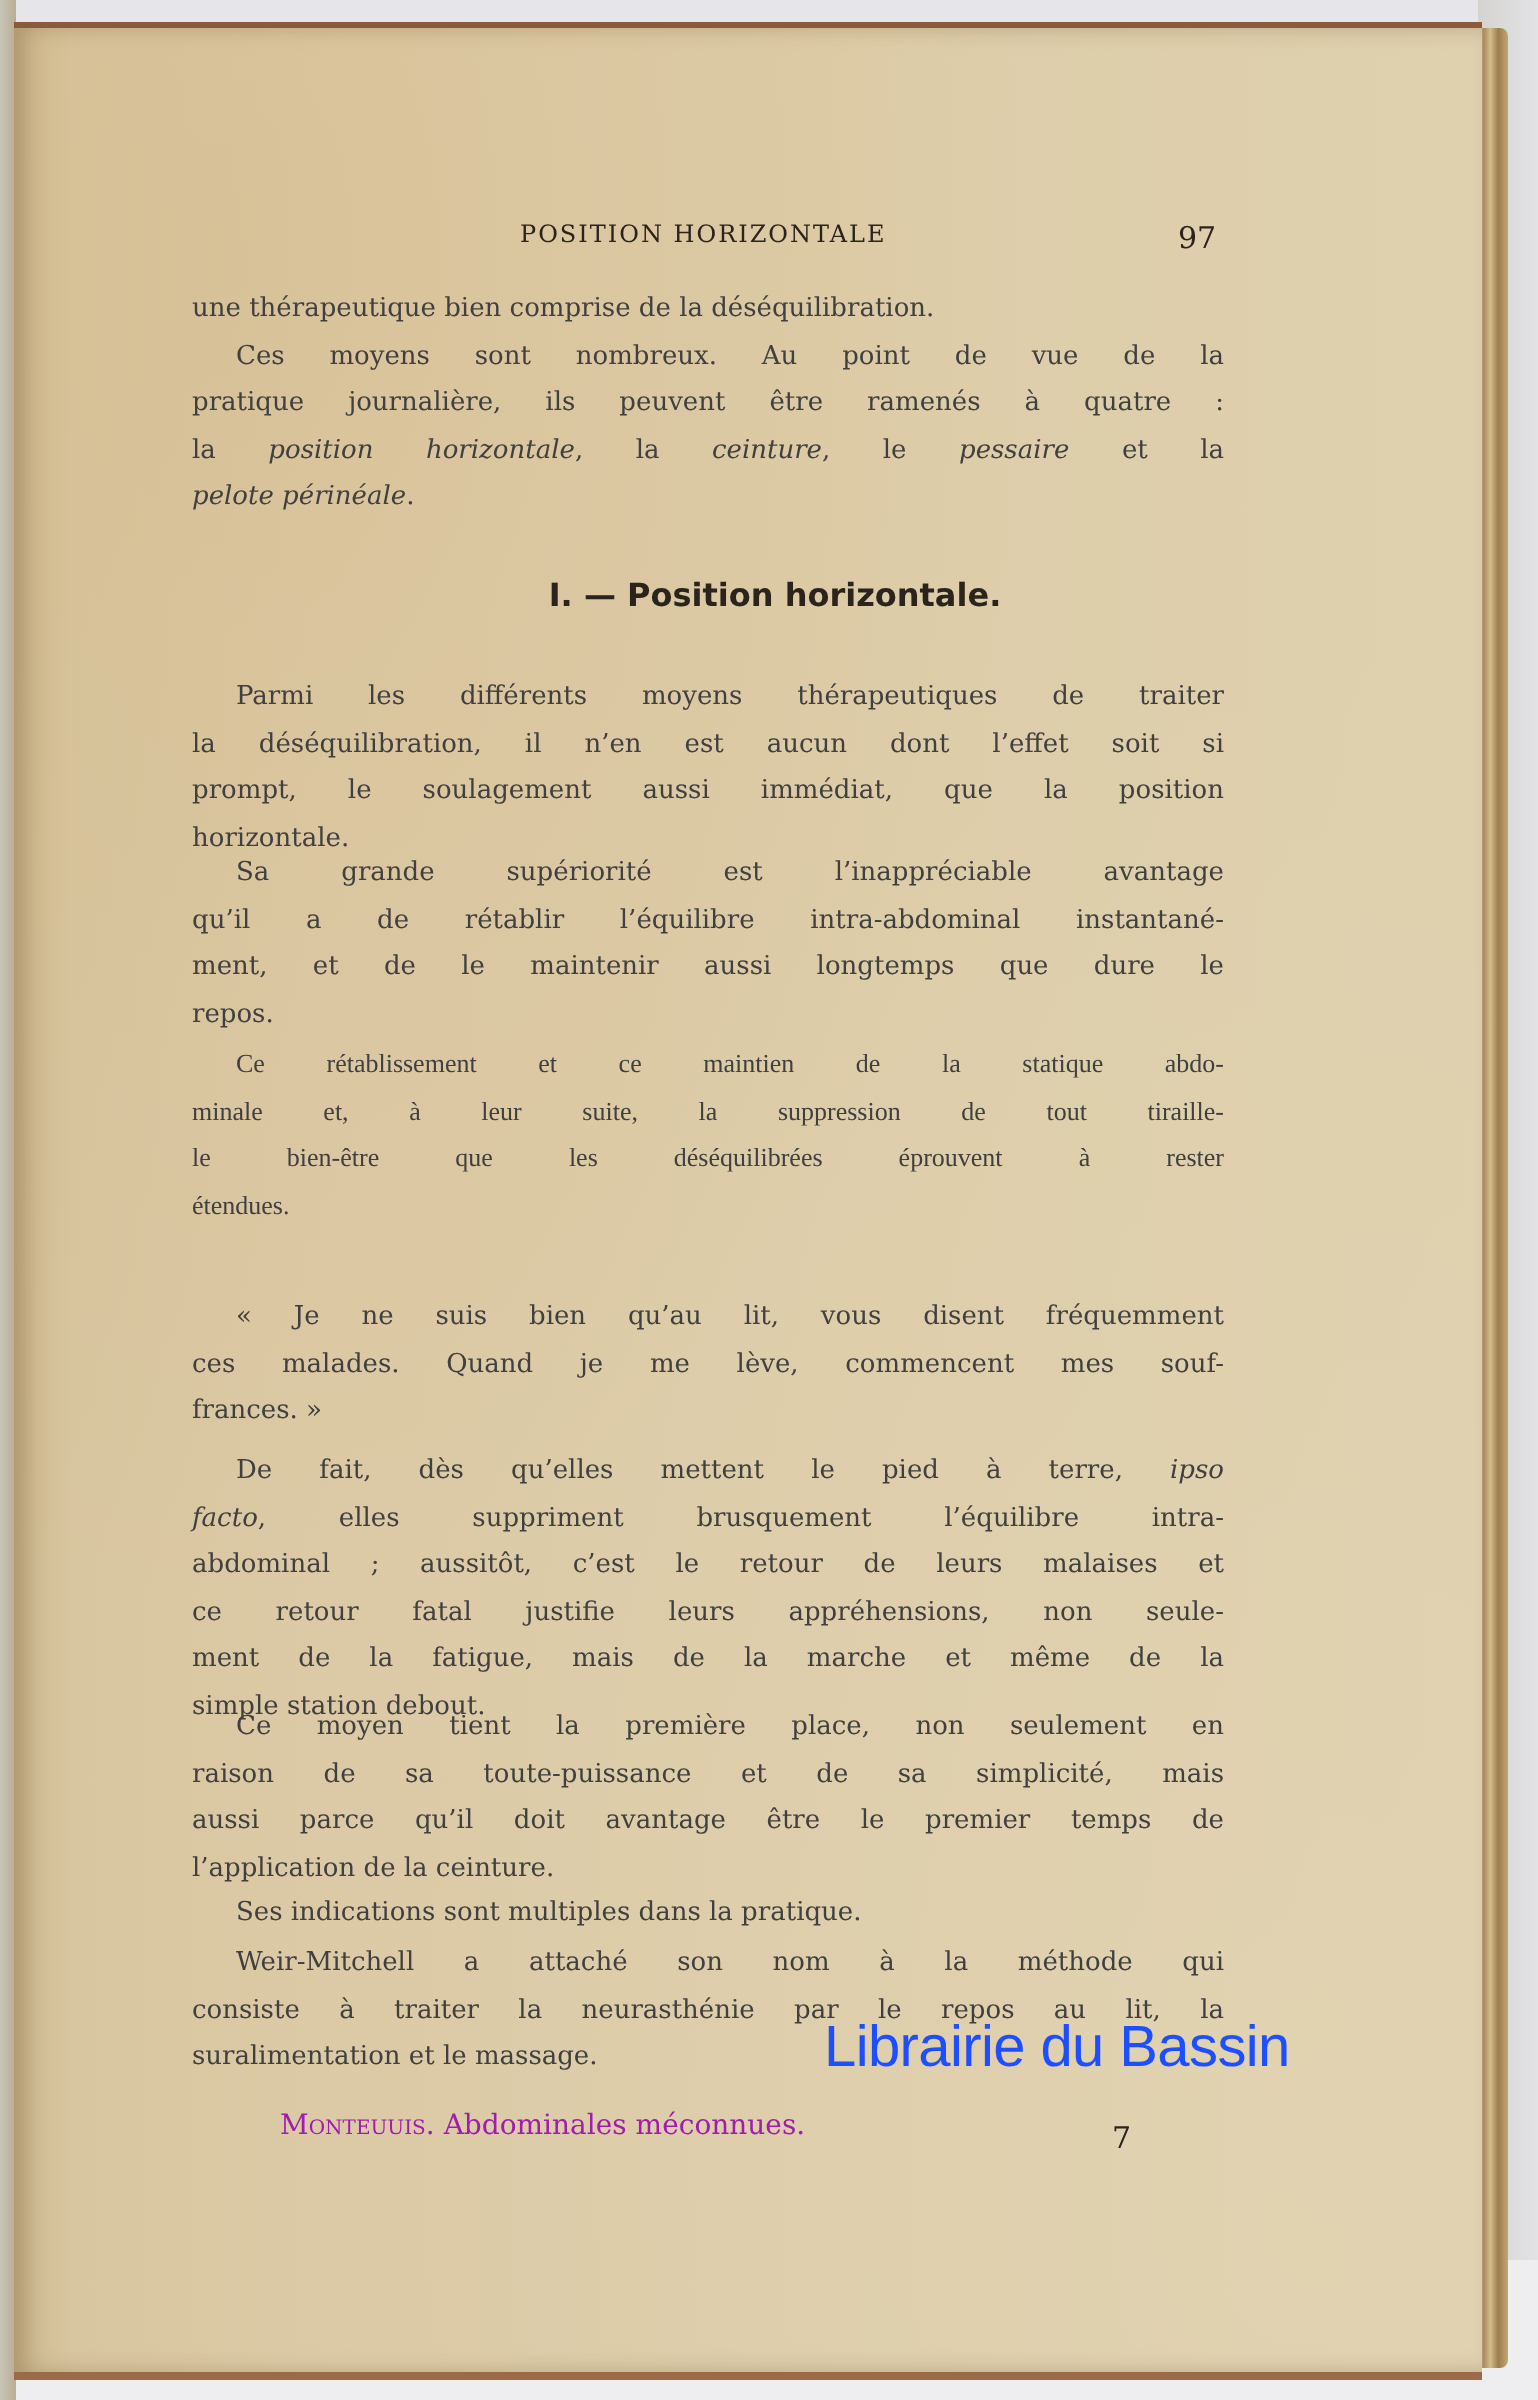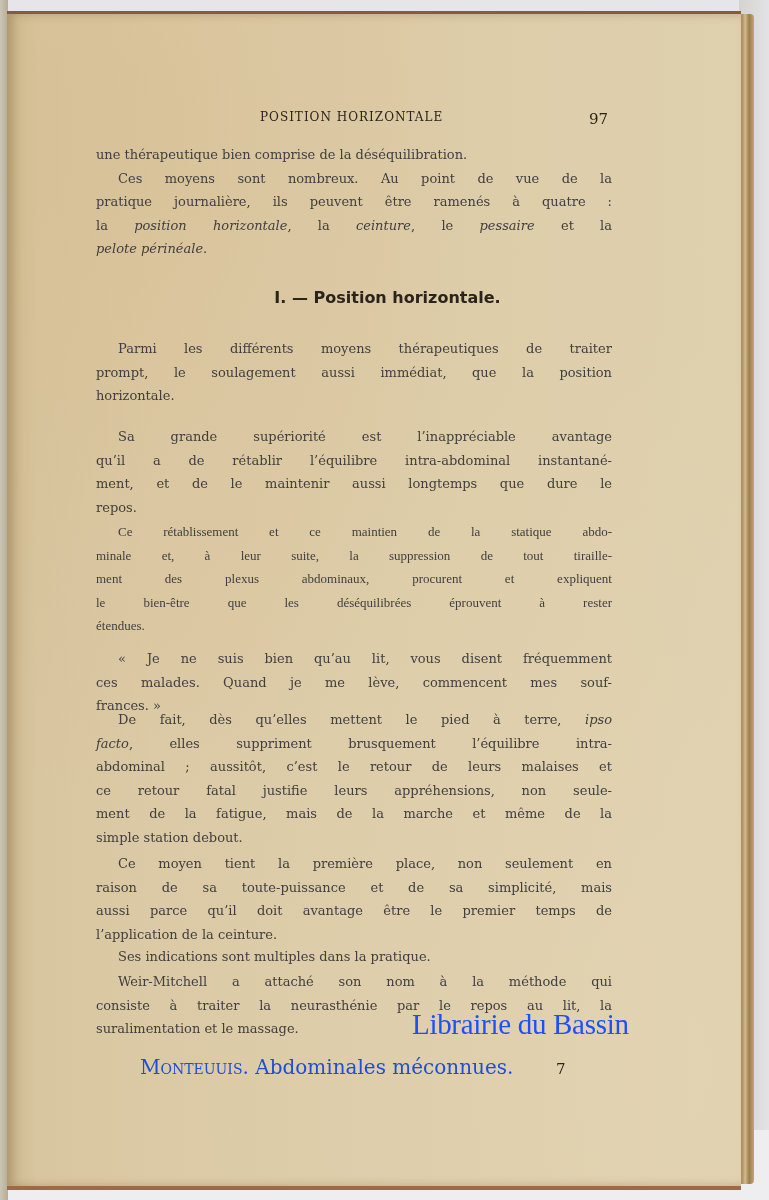--- a/index.html
+++ b/index.html
@@ -109,37 +109,37 @@
       font-size: 16px;
       color: #2a241c;
       padding-left: 4px;
     }
     .section-heading span { margin-left: -2px; }
     em { font-style: italic; }
     .footer-sig {
       position: absolute;
       top: 1055px;
       left: 140px;
-      font-size: 20px;
-      color: #1d4ed8;
+      font-size: 14px;
+      color: #a21caf;
       font-variant: small-caps;
     }
     .footer-sig .sig-rest { font-variant: normal; }
     .signature-number {
       position: absolute;
       top: 1060px;
       left: 556px;
       font-size: 15px;
       color: #2a241c;
     }
     .watermark {
       position: absolute;
       top: 1008px;
       left: 412px;
-      font-family: Liberation Serif, serif;
+      font-family: Liberation Sans, sans-serif;
       font-size: 29px;
       color: #1e4fff;
       white-space: nowrap;
       letter-spacing: -0.3px;
     }
   </style>
 </head>
 <body>
 
 <div class="backdrop-top"></div>
@@ -158,46 +158,46 @@
   <span class="line indent">Ces moyens sont nombreux. Au point de vue de la</span>
   <span class="line">pratique journalière, ils peuvent être ramenés à quatre :</span>
   <span class="line"><span>la </span><em>position horizontale</em><span>, la </span><em>ceinture</em><span>, le </span><em>pessaire</em><span> et la</span></span>
   <span class="line last"><em>pelote périnéale</em><span>.</span></span>
 </div>
 
 <div class="section-heading"><span>I. — Position horizontale.</span></div>
 
 <div class="text-block" style="top:337px;">
   <span class="line indent">Parmi les différents moyens thérapeutiques de traiter</span>
+  <span class="line">la déséquilibration, il n’en est aucun dont l’effet soit si</span>
   <span class="line">prompt, le soulagement aussi immédiat, que la position</span>
   <span class="line last">horizontale.</span>
 </div>
 
 <div class="text-block" style="top:425px;">
   <span class="line indent">Sa grande supériorité est l’inappréciable avantage</span>
   <span class="line">qu’il a de rétablir l’équilibre intra-abdominal instantané-</span>
   <span class="line">ment, et de le maintenir aussi longtemps que dure le</span>
   <span class="line last">repos.</span>
 </div>
 
 <div class="text-block" style="top:520px;font-family:Liberation Serif, serif;">
   <span class="line indent">Ce rétablissement et ce maintien de la statique abdo-</span>
   <span class="line">minale et, à leur suite, la suppression de tout tiraille-</span>
-  <span class="line">ment des plexus abdominaux, procurent et expliquent</span>
   <span class="line">le bien-être que les déséquilibrées éprouvent à rester</span>
   <span class="line last">étendues.</span>
 </div>
 
 <div class="text-block" style="top:647px;">
   <span class="line indent">« Je ne suis bien qu’au lit, vous disent fréquemment</span>
   <span class="line">ces malades. Quand je me lève, commencent mes souf-</span>
   <span class="line last">frances. »</span>
 </div>
 
-<div class="text-block" style="top:708px;">
+<div class="text-block" style="top:724px;">
   <span class="line indent"><span>De fait, dès qu’elles mettent le pied à terre, </span><em>ipso</em></span>
   <span class="line"><em>facto</em><span>, elles suppriment brusquement l’équilibre intra-</span></span>
   <span class="line">abdominal ; aussitôt, c’est le retour de leurs malaises et</span>
   <span class="line">ce retour fatal justifie leurs appréhensions, non seule-</span>
   <span class="line">ment de la fatigue, mais de la marche et même de la</span>
   <span class="line last">simple station debout.</span>
 </div>
 
 <div class="text-block" style="top:852px;">
   <span class="line indent">Ce moyen tient la première place, non seulement en</span>

